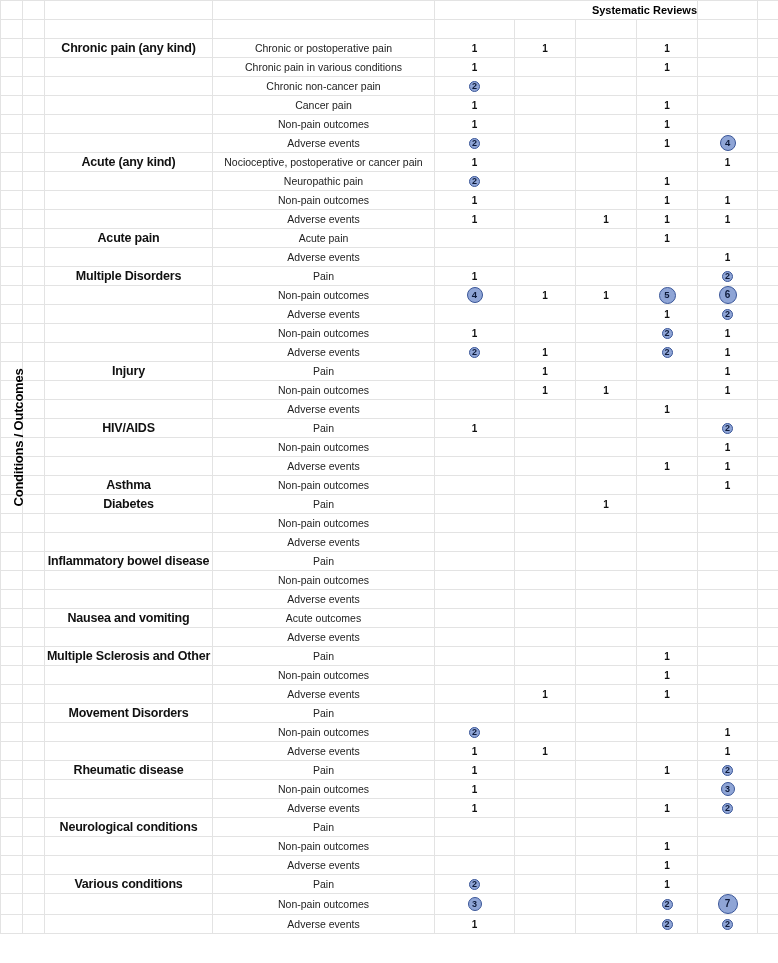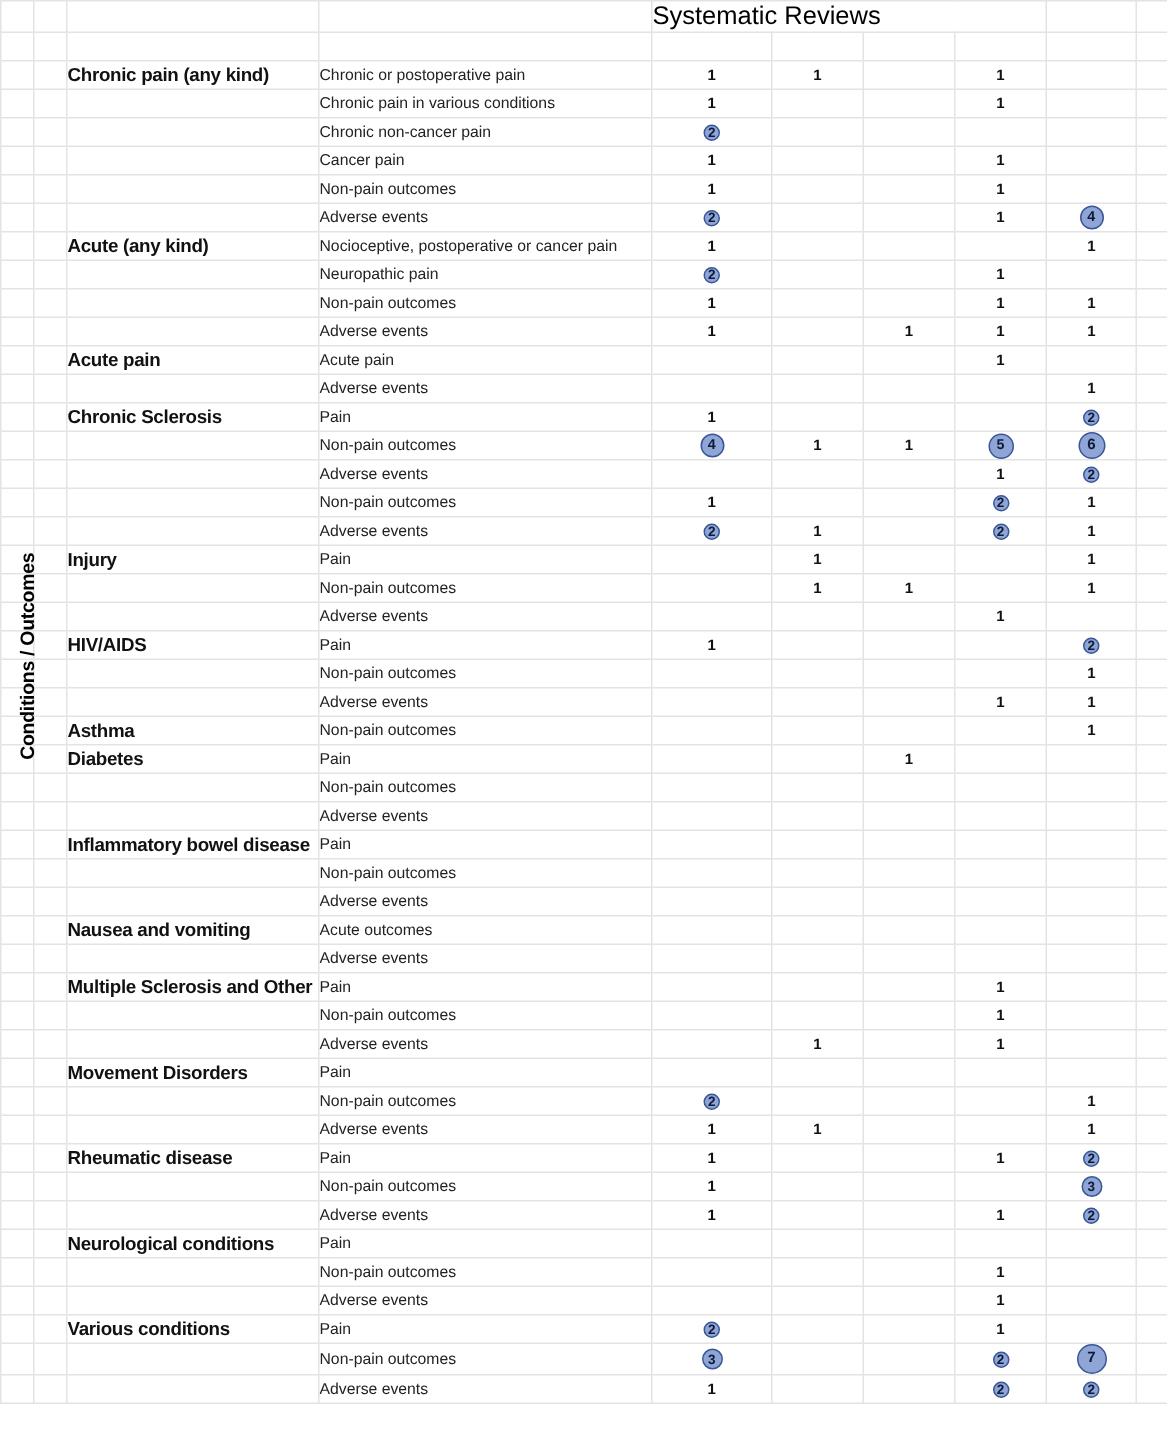--- a/index.html
+++ b/index.html
@@ -35,41 +35,41 @@
   .c-out   {width:222px;}
   .c-dat   {width:80px;}
   .c-dat2  {width:61px;}
   .c-dat3  {width:61px;}
   .c-dat4  {width:61px;}
   .c-dat5  {width:60px;}
   .c-tail  {width:21px;}
   tr.band td{border-top:1px solid #c2c2c2;}
 
   .cond{
-    text-align:left;
+    text-align:center;
     font-weight:bold;
     font-size:12.5px;
     padding-right:4px;
     color:#111;
     letter-spacing:-0.2px;
   }
   .out{
-    text-align:left;
+    text-align:center;
     font-size:10.5px;
     padding-right:3px;
     color:#222;
   }
   .val{
     text-align:center;
     position:relative;
   }
   .hdrtitle{
-    text-align:left;
-    font-weight:normal;
-    font-size:17px;
+    text-align:right;
+    font-weight:bold;
+    font-size:11px;
   }
   .blank{}
   
   #axis-label{
     position:absolute;
     left:-62px;
     top:430px;
     width:160px;
     transform:rotate(-90deg);
     transform-origin:center center;
@@ -290,21 +290,21 @@
           <td class="val"></td>
           <td class="val"></td>
           <td class="val"></td>
           <td class="val"></td>
           <td class="val"><span class="plain">1</span></td>
           <td></td>
         </tr>
         <tr class="band">
           <td></td>
           <td></td>
-          <td class="cond">Chronic Sclerosis</td>
+          <td class="cond">Multiple Disorders</td>
           <td class="out">Pain</td>
           <td class="val"><span class="plain">1</span></td>
           <td class="val"></td>
           <td class="val"></td>
           <td class="val"></td>
           <td class="val"><span class="bub b2">2</span></td>
           <td></td>
         </tr>
         <tr>
           <td></td>

